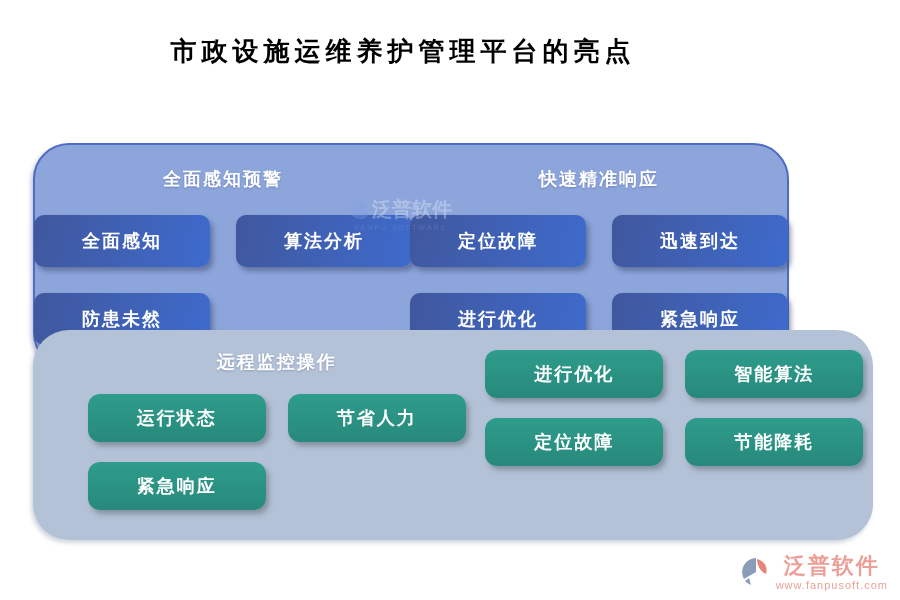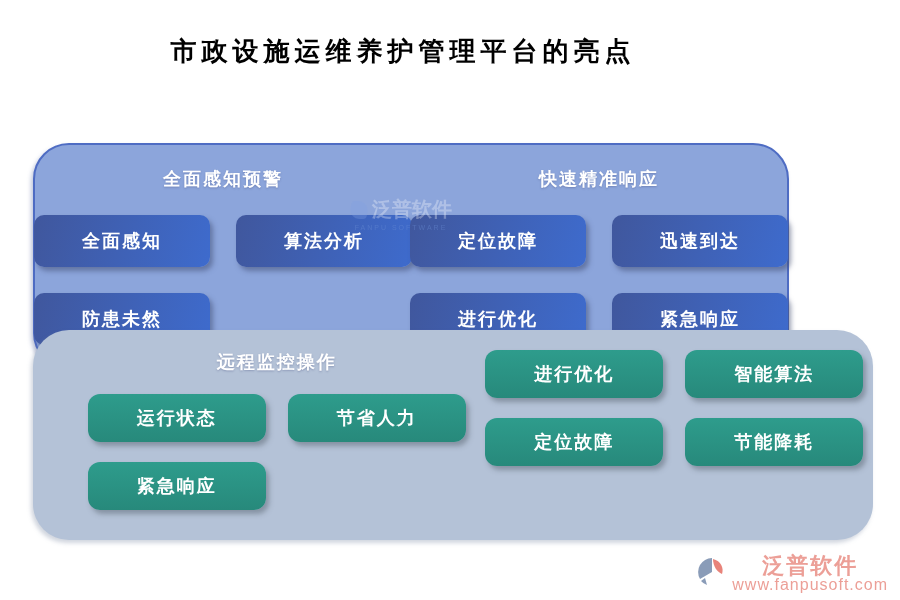--- a/index.html
+++ b/index.html
@@ -81,21 +81,21 @@
     position:absolute;right:12px;bottom:8px;
     display:flex;align-items:flex-start;gap:4px;
   }
   .brand-icon{width:32px;height:32px;margin-top:2px;}
   .brand-textcol{display:flex;flex-direction:column;align-items:center;}
   .brand-name{
     font-size:22px;font-weight:bold;color:#EC9F97;letter-spacing:2px;
     line-height:24px;
   }
   .brand-url{
-    font-size:16px;color:#EC9F97;letter-spacing:1px;line-height:14px;
+    font-size:11px;color:#EC9F97;letter-spacing:1px;line-height:14px;
   }
 </style>
 </head>
 <body>
 
 <div class="page-title">市政设施运维养护管理平台的亮点</div>
 
 <div class="panel panel-top">
   <div class="section">
     <div class="section-header">全面感知预警</div>

